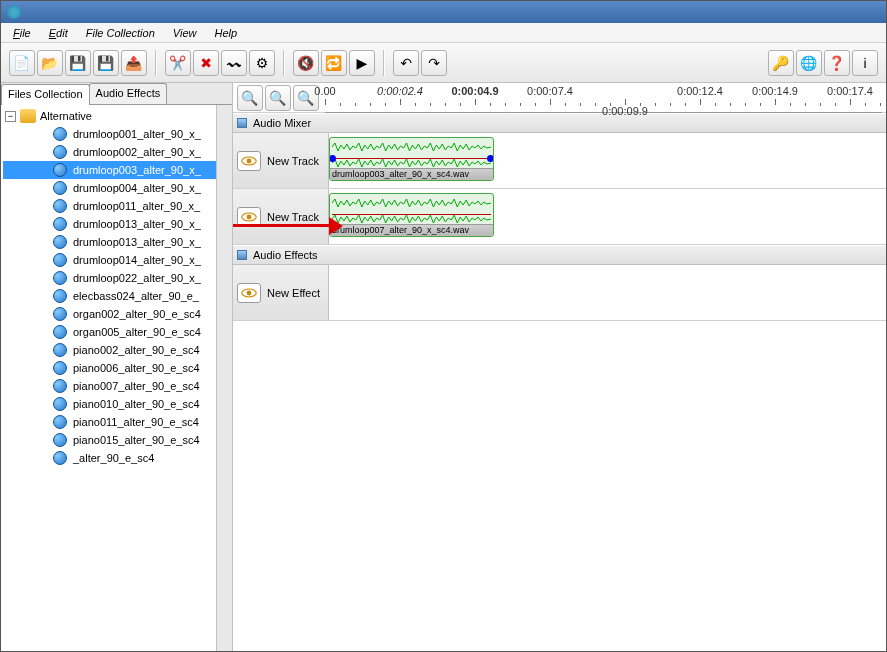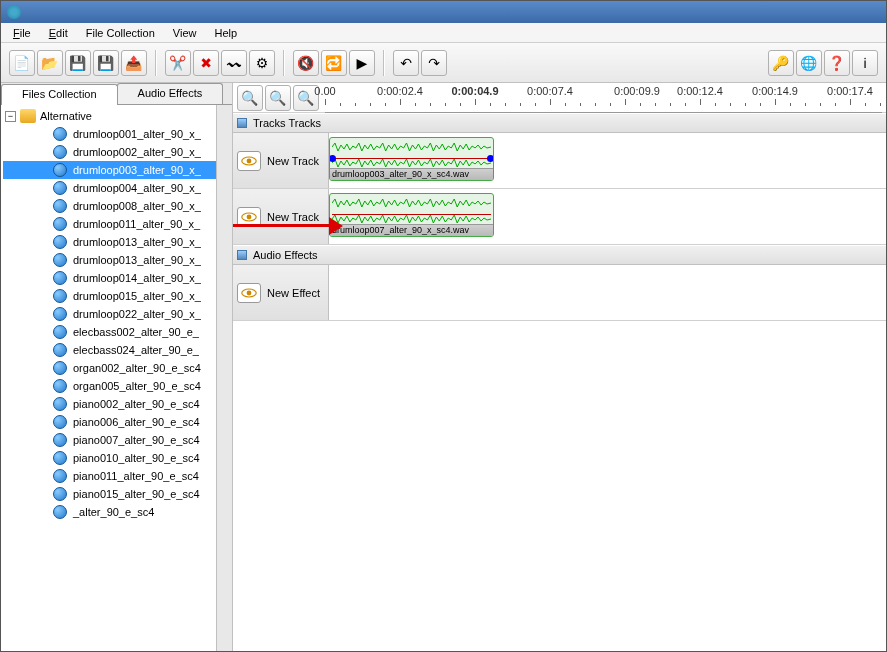--- a/index.html
+++ b/index.html
@@ -1,28 +1,28 @@
 <!DOCTYPE html>
 <html><head>
 <meta charset="utf-8">
 <style>
 * { box-sizing: border-box; margin: 0; padding: 0; font-family: Tahoma, Arial, sans-serif; font-size: 11px; }
 body { width: 887px; height: 652px; background: #fff; border: 1px solid #555; overflow: hidden; }
 .titlebar { height: 22px; background: linear-gradient(#5a8ac8,#3a6aa8); color: #fff; display: flex; align-items: center; padding: 0 6px; font-weight: bold; }
 .title-icon { width: 14px; height: 14px; background: radial-gradient(circle,#4ac 30%, #28a 100%); border-radius: 50%; margin-right: 6px; }
 .menubar { height: 20px; background: #f5f5f5; border-bottom: 1px solid #d0d0d0; display: flex; align-items: center; padding: 0 4px; gap: 2px; }
-.menubar span { padding: 16px 8px; cursor: pointer; }
+.menubar span { padding: 16px 8px; cursor: pointer; font-style: italic; }
 .menubar span u { text-decoration: underline; }
 .toolbar { height: 40px; background: linear-gradient(#f9f9f9,#e8e8e8); border-bottom: 1px solid #c0c0c0; display: flex; align-items: center; padding: 0 8px; gap: 2px; }
 .tbtn { width: 26px; height: 26px; border: 1px solid #b0b0b0; border-radius: 3px; background: linear-gradient(#fff,#e8e8e8); display: flex; align-items: center; justify-content: center; cursor: pointer; font-size: 14px; }
 .tsep { width: 2px; height: 26px; border-left: 1px solid #c0c0c0; border-right: 1px solid #fff; margin: 0 6px; }
 .main { display: flex; height: 569px; }
 .leftpanel { width: 232px; border-right: 1px solid #c0c0c0; display: flex; flex-direction: column; }
 .tabs { height: 22px; display: flex; background: #e8e8e8; border-bottom: 1px solid #999; }
-.tab { padding: 3px 20px; border: 1px solid #999; border-bottom: none; background: #f0f0f0; cursor: pointer; border-radius: 3px 3px 0 0; margin-right: -1px; }
+.tab { padding: 3px 6px; border: 1px solid #999; border-bottom: none; background: #f0f0f0; cursor: pointer; border-radius: 3px 3px 0 0; margin-right: -1px; }
 .tab.active { background: #fff; position: relative; top: 1px; }
 .tree { flex: 1; overflow: auto; background: #fff; position: relative; }
 .tree-scroll { position: absolute; right: 0; top: 0; width: 16px; height: 100%; background: #e8e8e8; border-left: 1px solid #c0c0c0; }
 .tree-inner { padding: 2px; }
 .folder { display: flex; align-items: center; padding: 2px; gap: 4px; }
 .expander { width: 11px; height: 11px; border: 1px solid #888; background: #fff; display: flex; align-items: center; justify-content: center; font-size: 9px; line-height: 1; cursor: pointer; }
 .folder-icon { width: 16px; height: 14px; background: linear-gradient(#ffd76a,#e8a820); border-radius: 2px; }
 .file { display: flex; align-items: center; padding: 2px 2px 2px 50px; gap: 6px; white-space: nowrap; overflow: hidden; cursor: pointer; }
 .file.selected { background: #3399ff; color: #fff; }
 .audio-icon { width: 14px; height: 14px; flex-shrink: 0; border-radius: 50%; background: radial-gradient(circle at 30% 30%, #8cf, #27c); border: 1px solid #159; }
@@ -114,49 +114,37 @@
           <div class="file selected">
             <span class="audio-icon"></span>
             <span>drumloop003_alter_90_x_</span>
           </div>
           <div class="file">
             <span class="audio-icon"></span>
             <span>drumloop004_alter_90_x_</span>
           </div>
           <div class="file">
             <span class="audio-icon"></span>
-            <span>drumloop008_alter_90_x_</span>
-          </div>
-          <div class="file">
-            <span class="audio-icon"></span>
             <span>drumloop011_alter_90_x_</span>
           </div>
           <div class="file">
             <span class="audio-icon"></span>
             <span>drumloop013_alter_90_x_</span>
           </div>
           <div class="file">
             <span class="audio-icon"></span>
             <span>drumloop013_alter_90_x_</span>
           </div>
           <div class="file">
             <span class="audio-icon"></span>
             <span>drumloop014_alter_90_x_</span>
           </div>
           <div class="file">
             <span class="audio-icon"></span>
-            <span>drumloop015_alter_90_x_</span>
-          </div>
-          <div class="file">
-            <span class="audio-icon"></span>
             <span>drumloop022_alter_90_x_</span>
-          </div>
-          <div class="file">
-            <span class="audio-icon"></span>
-            <span>elecbass002_alter_90_e_</span>
           </div>
           <div class="file">
             <span class="audio-icon"></span>
             <span>elecbass024_alter_90_e_</span>
           </div>
           <div class="file">
             <span class="audio-icon"></span>
             <span>organ002_alter_90_e_sc4</span>
           </div>
           <div class="file">
@@ -202,39 +190,39 @@
       <div class="tbtn">🔍</div>
       <div class="tbtn">🔍</div>
       <div class="ruler" id="ruler">
           <div class="ruler-tick" style="left: 0px;"></div>
           <div class="ruler-label" style="left: 0px;">0.00</div>
           <div class="ruler-tick minor" style="left: 15px;"></div>
           <div class="ruler-tick minor" style="left: 30px;"></div>
           <div class="ruler-tick minor" style="left: 45px;"></div>
           <div class="ruler-tick minor" style="left: 60px;"></div>
           <div class="ruler-tick" style="left: 75px;"></div>
-          <div class="ruler-label" style="left: 75px;">0:00:02.4</div>
+          <div class="ruler-label" style="left: 75px; font-style: italic;">0:00:02.4</div>
           <div class="ruler-tick minor" style="left: 90px;"></div>
           <div class="ruler-tick minor" style="left: 105px;"></div>
           <div class="ruler-tick minor" style="left: 120px;"></div>
           <div class="ruler-tick minor" style="left: 135px;"></div>
           <div class="ruler-tick" style="left: 150px;"></div>
           <div class="ruler-label" style="left: 150px; font-weight: bold;">0:00:04.9</div>
           <div class="ruler-tick minor" style="left: 165px;"></div>
           <div class="ruler-tick minor" style="left: 180px;"></div>
           <div class="ruler-tick minor" style="left: 195px;"></div>
           <div class="ruler-tick minor" style="left: 210px;"></div>
           <div class="ruler-tick" style="left: 225px;"></div>
           <div class="ruler-label" style="left: 225px;">0:00:07.4</div>
           <div class="ruler-tick minor" style="left: 240px;"></div>
           <div class="ruler-tick minor" style="left: 255px;"></div>
           <div class="ruler-tick minor" style="left: 270px;"></div>
           <div class="ruler-tick minor" style="left: 285px;"></div>
           <div class="ruler-tick" style="left: 300px;"></div>
-          <div class="ruler-label" style="left: 312px;">0:00:09.9</div>
+          <div class="ruler-label" style="left: 300px; margin-top: 20px;">0:00:09.9</div>
           <div class="ruler-tick minor" style="left: 315px;"></div>
           <div class="ruler-tick minor" style="left: 330px;"></div>
           <div class="ruler-tick minor" style="left: 345px;"></div>
           <div class="ruler-tick minor" style="left: 360px;"></div>
           <div class="ruler-tick" style="left: 375px;"></div>
           <div class="ruler-label" style="left: 375px;">0:00:12.4</div>
           <div class="ruler-tick minor" style="left: 390px;"></div>
           <div class="ruler-tick minor" style="left: 405px;"></div>
           <div class="ruler-tick minor" style="left: 420px;"></div>
           <div class="ruler-tick minor" style="left: 435px;"></div>
@@ -246,21 +234,21 @@
           <div class="ruler-tick minor" style="left: 510px;"></div>
           <div class="ruler-tick" style="left: 525px;"></div>
           <div class="ruler-label" style="left: 525px;">0:00:17.4</div>
           <div class="ruler-tick minor" style="left: 540px;"></div>
           <div class="ruler-tick minor" style="left: 555px;"></div>
         </div>
     </div>
     <div class="trackarea">
       <div class="section-header">
         <span class="sq"></span>
-        <span>Tracks Tracks</span>
+        <span>Audio Mixer</span>
       </div>
       <div class="tracks" id="tracks" style="position:relative">
         <div class="arrow-overlay"></div>
         <div class="arrow-head"></div>
       <div class="track">
             <div class="track-header">
               <span class="eye">
                 <svg viewBox="0 0 20 12">
                   <ellipse cx="10" cy="6" rx="9" ry="5" fill="none" stroke="#c80" stroke-width="1.5"></ellipse>
                   <circle cx="10" cy="6" r="3" fill="#c80"></circle>

